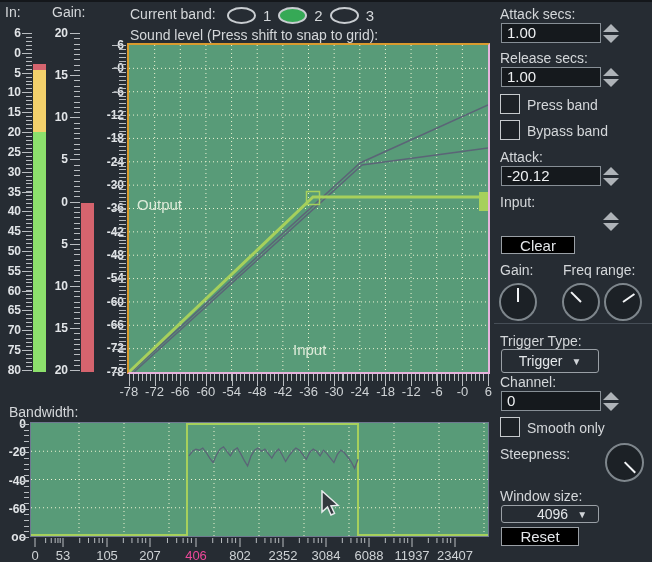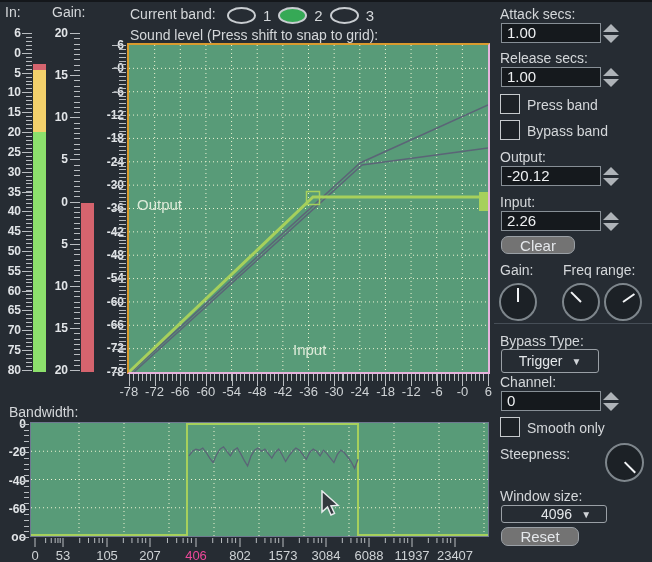--- a/index.html
+++ b/index.html
@@ -34,21 +34,21 @@
   .xlabels{display:flex;justify-content:space-between;}
   .xlabels span{display:inline-block;width:26px;text-align:center;font-size:13px;color:#cfd3d6;}
 
   
   .field{width:100px;height:20px;box-sizing:border-box;background:#15191d;border:1px solid #878f96;
          color:#eef0f2;font-size:15px;line-height:18px;padding-left:5px;white-space:nowrap;overflow:hidden;}
   .spinner{width:16px;height:21px;display:flex;flex-direction:column;justify-content:center;gap:3px;align-items:center;}
   .tri-up{width:0;height:0;border-left:8px solid transparent;border-right:8px solid transparent;border-bottom:8px solid #aeb3b8;}
   .tri-dn{width:0;height:0;border-left:8px solid transparent;border-right:8px solid transparent;border-top:8px solid #aeb3b8;}
   .checkbox{width:20px;height:20px;box-sizing:border-box;background:#1d2227;border:1px solid #c6cacd;}
-  .btn{box-sizing:border-box;border:1px solid #9aa0a6;border-radius:7px;background:#737373;color:#e4e7ea;
+  .btn{box-sizing:border-box;border:1px solid #9aa0a6;border-radius:0;background:#000000;color:#e4e7ea;
        font-size:15px;display:flex;align-items:center;justify-content:center;}
   .dropdown{box-sizing:border-box;border:1px solid #9aa0a6;border-radius:3px;background:#262c33;color:#e4e7ea;
        font-size:14px;display:flex;align-items:center;justify-content:center;gap:9px;}
   .dd-arrow{font-size:10px;color:#d0d4d8;}
   .knob{border-radius:50%;background:#1c2126;border:2px solid #7e868c;box-sizing:border-box;position:absolute;}
   .knob .pointer{position:absolute;left:calc(50% - 1px);top:3px;width:2px;height:calc(50% - 3px);
        background:#f2f4f6;transform-origin:50% 100%;}
   .separator{background:#464e57;height:1px;}
 </style>
 </head>
@@ -288,21 +288,21 @@
       <line x1="419.7" y1="0" x2="419.7" y2="5" stroke="#b9bdc1" stroke-width="1"></line>
       <line x1="424" y1="0" x2="424" y2="9" stroke="#b9bdc1" stroke-width="1"></line>
     </svg>
   <div class="abs" id="bw-xlabels" style="left:0;top:548px;width:489px;height:14px;">
       <span style="position: absolute; top: 0px; font-size: 13px; color: rgb(207, 211, 214); transform: translateX(-50%); left: 35px;">0</span>
       <span style="position: absolute; top: 0px; font-size: 13px; color: rgb(207, 211, 214); transform: translateX(-50%); left: 63px;">53</span>
       <span style="position: absolute; top: 0px; font-size: 13px; color: rgb(207, 211, 214); transform: translateX(-50%); left: 107px;">105</span>
       <span style="position: absolute; top: 0px; font-size: 13px; color: rgb(207, 211, 214); transform: translateX(-50%); left: 150px;">207</span>
       <span style="position: absolute; top: 0px; font-size: 13px; color: #ec4899; transform: translateX(-50%); left: 196px;">406</span>
       <span style="position: absolute; top: 0px; font-size: 13px; color: rgb(207, 211, 214); transform: translateX(-50%); left: 240px;">802</span>
-      <span style="position: absolute; top: 0px; font-size: 13px; color: rgb(207, 211, 214); transform: translateX(-50%); left: 283px;">1573</span>
+      <span style="position: absolute; top: 0px; font-size: 13px; color: rgb(207, 211, 214); transform: translateX(-50%); left: 283px;">2352</span>
       <span style="position: absolute; top: 0px; font-size: 13px; color: rgb(207, 211, 214); transform: translateX(-50%); left: 326px;">3084</span>
       <span style="position: absolute; top: 0px; font-size: 13px; color: rgb(207, 211, 214); transform: translateX(-50%); left: 369px;">6088</span>
       <span style="position: absolute; top: 0px; font-size: 13px; color: rgb(207, 211, 214); transform: translateX(-50%); left: 412px;">11937</span>
       <span style="position: absolute; top: 0px; font-size: 13px; color: rgb(207, 211, 214); transform: translateX(-50%); left: 455px;">23407</span>
     </div>
 
   <svg class="abs" style="left:320px;top:490px;" width="20" height="28">
     <polygon points="2,1 2,22 7.5,17 11,25 14.5,23.3 11,15.8 18,15.3" fill="#33383e" stroke="#e8eaec" stroke-width="1.5"></polygon>
   </svg>
 
@@ -318,29 +318,28 @@
   <div class="abs spinner" style="left:603px;top:67px;">
     <div class="tri-up"></div>
     <div class="tri-dn"></div>
   </div>
 
   <div class="abs checkbox" style="left:500px;top:94px;"></div>
   <div class="abs lbl" style="left:527px;top:97px;">Press band</div>
   <div class="abs checkbox" style="left:500px;top:120px;"></div>
   <div class="abs lbl" style="left:527px;top:123px;">Bypass band</div>
 
-  <div class="abs lbl" style="left:500px;top:149px;">Output:</div>
+  <div class="abs lbl" style="left:500px;top:149px;">Attack:</div>
   <div class="abs field" style="left:501px;top:166px;">-20.12</div>
   <div class="abs spinner" style="left:603px;top:166px;">
     <div class="tri-up"></div>
     <div class="tri-dn"></div>
   </div>
 
   <div class="abs lbl" style="left:500px;top:194px;">Input:</div>
-  <div class="abs field" style="left:501px;top:211px;">2.26</div>
   <div class="abs spinner" style="left:603px;top:211px;">
     <div class="tri-up"></div>
     <div class="tri-dn"></div>
   </div>
 
   <div class="abs btn" style="left:501px;top:236px;width:74px;height:18px;">Clear</div>
 
   <div class="abs lbl" style="left:500px;top:262px;">Gain:</div>
   <div class="abs lbl" style="left:563px;top:262px;">Freq range:</div>
 
@@ -349,21 +348,21 @@
   </div>
   <div class="knob" style="left:562px;top:283px;width:38px;height:38px;">
     <div class="pointer" style="transform: rotate(-45deg);"></div>
   </div>
   <div class="knob" style="left:604px;top:283px;width:38px;height:38px;">
     <div class="pointer" style="transform: rotate(55deg);"></div>
   </div>
 
   <div class="abs separator" style="left:494px;top:323px;width:158px;"></div>
 
-  <div class="abs lbl" style="left:500px;top:333px;">Bypass Type:</div>
+  <div class="abs lbl" style="left:500px;top:333px;">Trigger Type:</div>
   <div class="abs dropdown" style="left:501px;top:349px;width:98px;height:24px;">
     <span>Trigger</span>
     <span class="dd-arrow">▼</span>
   </div>
 
   <div class="abs lbl" style="left:500px;top:374px;">Channel:</div>
   <div class="abs field" style="left:501px;top:391px;">0</div>
   <div class="abs spinner" style="left:603px;top:391px;">
     <div class="tri-up"></div>
     <div class="tri-dn"></div>
@@ -371,19 +370,19 @@
 
   <div class="abs checkbox" style="left:500px;top:417px;"></div>
   <div class="abs lbl" style="left:527px;top:420px;">Smooth only</div>
 
   <div class="abs lbl" style="left:500px;top:446px;">Steepness:</div>
   <div class="knob" style="left:605px;top:443px;width:39px;height:39px;">
     <div class="pointer" style="transform: rotate(135deg);"></div>
   </div>
 
   <div class="abs lbl" style="left:500px;top:488px;">Window size:</div>
-  <div class="abs dropdown" style="left:501px;top:505px;width:106px;height:18px;padding-left:24px;">
+  <div class="abs dropdown" style="left:501px;top:505px;width:98px;height:18px;padding-left:24px;">
     <span>4096</span>
     <span class="dd-arrow">▼</span>
   </div>
 
   <div class="abs btn" style="left:501px;top:527px;width:78px;height:19px;">Reset</div>
 </div>
 
 </body></html>

